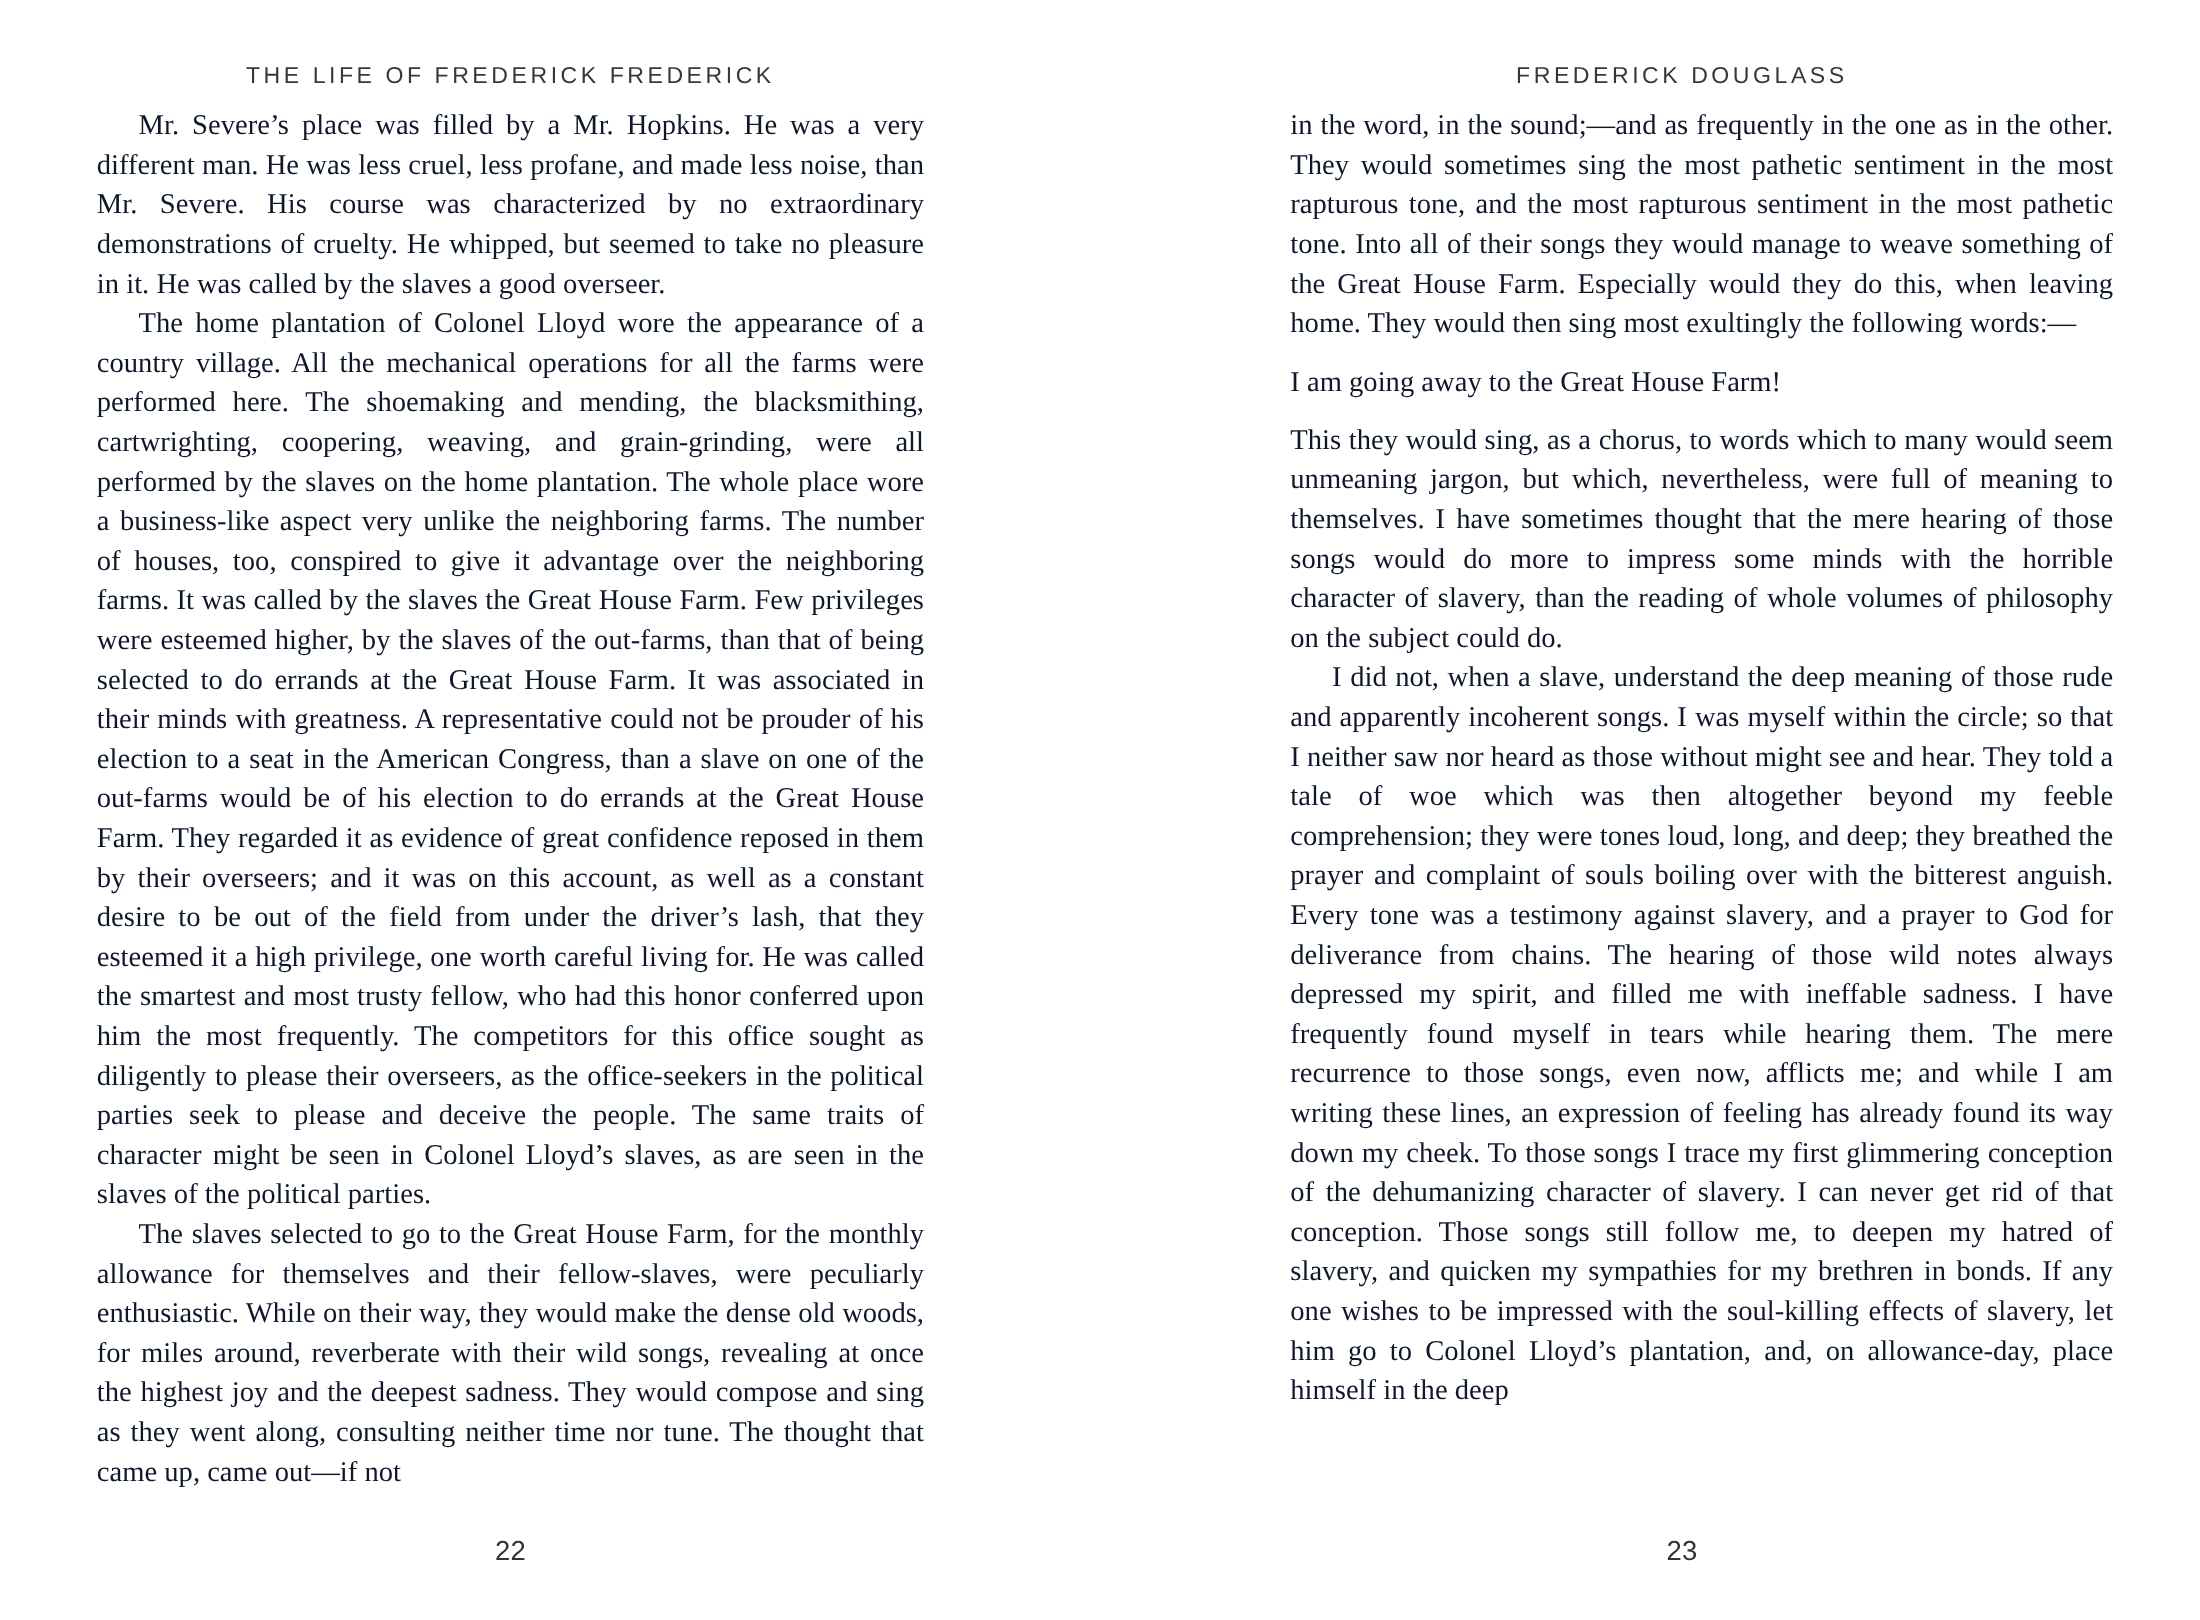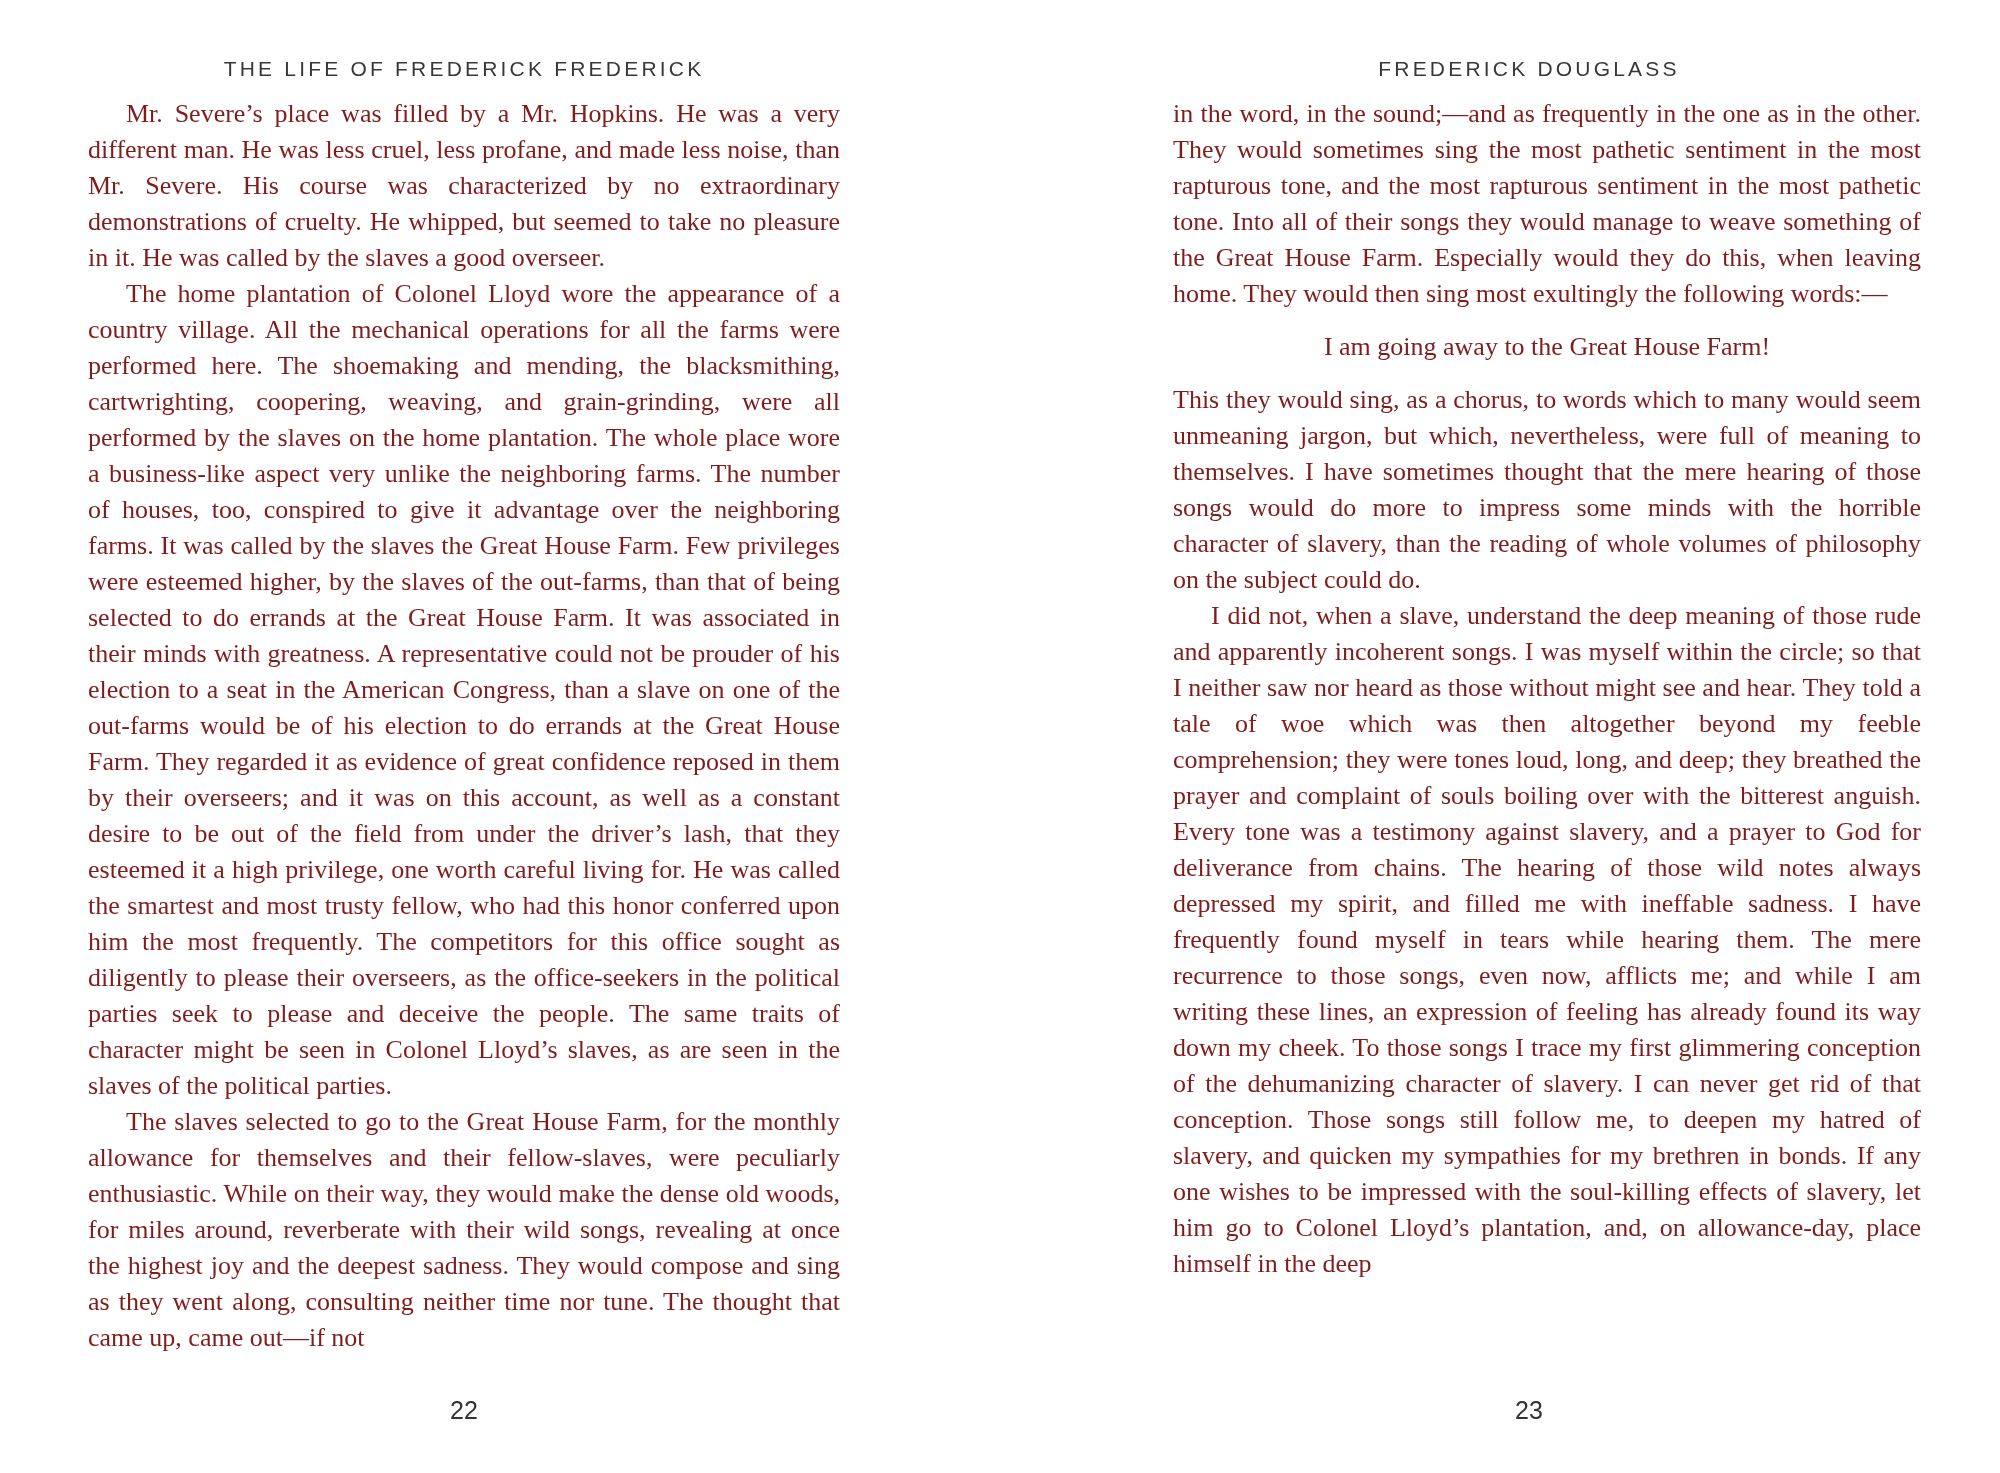--- a/index.html
+++ b/index.html
@@ -37,35 +37,34 @@
   }
   .page.left  .running-head { left: 88px;  width: 752px; }
   .page.right .running-head { left: 155px; width: 748px; }
 
   .text-body {
     position: absolute;
     top: 96px;
     font-family: "Liberation Serif", "DejaVu Serif", serif;
     font-size: 26px;
     line-height: 36px;
-    color: #7f1d1d;
+    color: #0f172a;
   }
   .page.left  .text-body { left: 88px;  width: 752px; }
   .page.right .text-body { left: 173px; width: 748px; }
 
   .para {
     margin: 0;
     text-align: justify;
   }
   .para.indent { text-indent: 38px; }
   .italic { }
 
   .verse {
     margin: 17px 0;
-    text-align: center;
   }
   .verse-line { line-height: 36px; }
 
   .folio {
     position: absolute;
     top: 1396px;
     text-align: center;
     font-family: "Liberation Sans", "DejaVu Sans", sans-serif;
     font-size: 25px;
     color: #333333;

